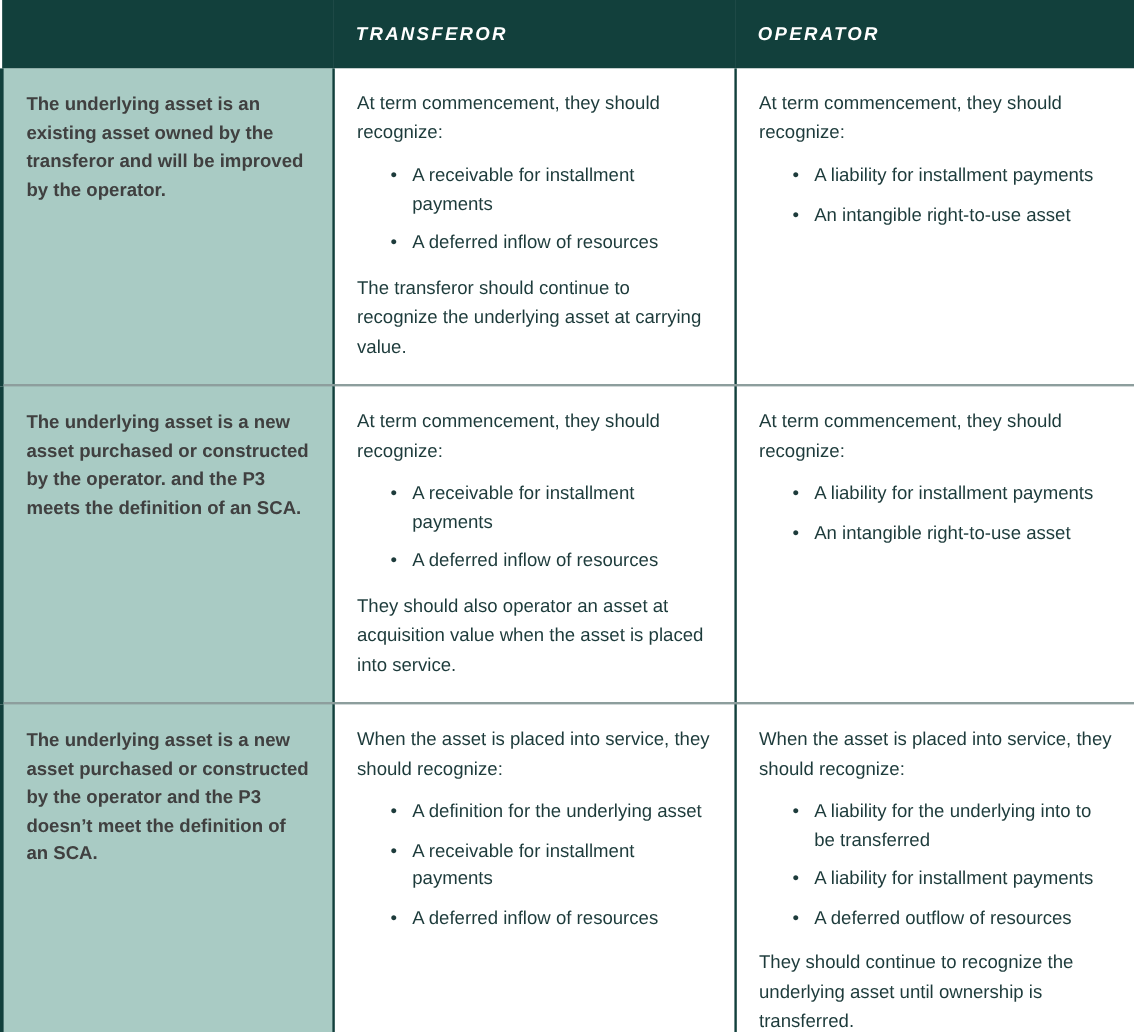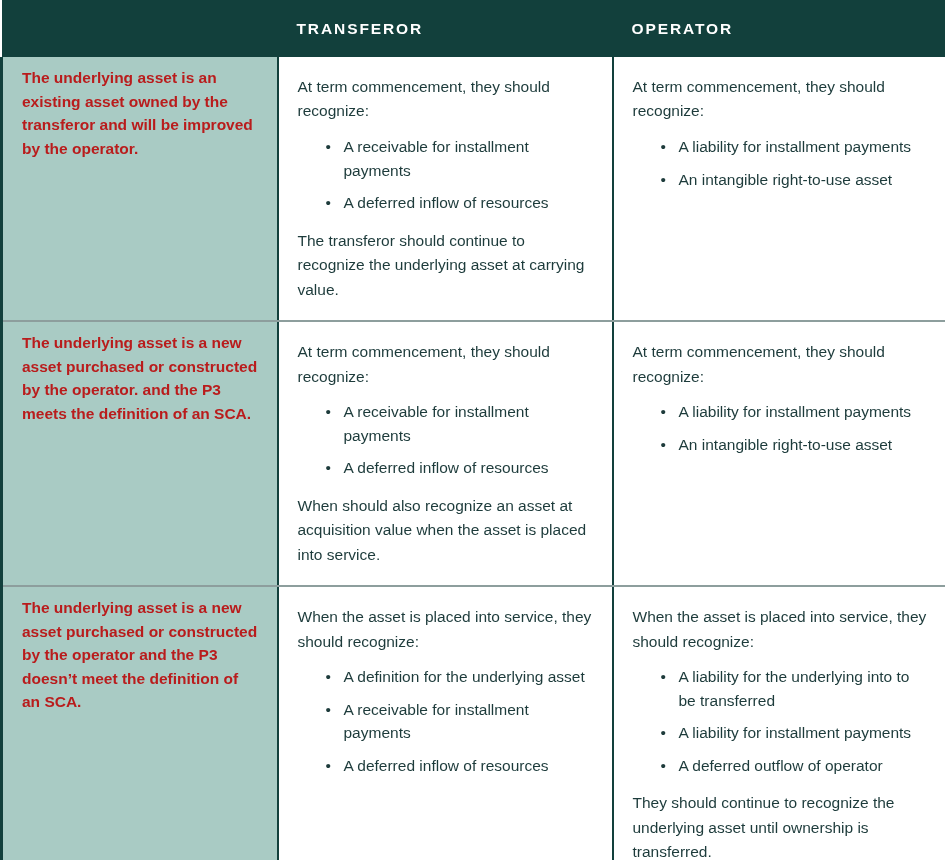--- a/index.html
+++ b/index.html
@@ -24,20 +24,21 @@
   table.p3-table {
     width: 945px;
     border-collapse: collapse;
     table-layout: fixed;
   }
 
   
   thead tr.header-row {
     background: #12403c;
     height: 57px;
+    font-style: italic;
   }
   th.header-cell {
     background: #12403c;
     color: #ffffff;
     font-size: 15.5px;
     font-weight: bold;
     letter-spacing: 1.9px;
     text-align: left;
     vertical-align: middle;
     padding: 0 0 0 19px;
@@ -61,25 +62,25 @@
   }
   tbody tr:last-child td {
     border-bottom: 3px solid #12403c;
   }
   tbody td.last-col {
     border-right: 3px solid #12403c;
   }
 
   td.cat-cell {
     background: #a9cbc4;
-    color: #b91c1c;
+    color: #404040;
     font-size: 15.5px;
     font-weight: bold;
     line-height: 1.52;
-    padding: 9px 16px 18px 19px;
+    padding: 19px 16px 18px 19px;
     border-left: 3px solid #12403c;
   }
 
   td.detail-cell {
     background: #ffffff;
     color: #1d3b3b;
     font-size: 15.5px;
     line-height: 1.58;
     padding: 18px 18px 18px 19px;
   }
@@ -175,21 +176,21 @@
           <ul class="bullets">
             <li>
               <span class="bullet-dot">•</span>
               <span>A receivable for installment payments</span>
             </li>
             <li>
               <span class="bullet-dot">•</span>
               <span>A deferred inflow of resources</span>
             </li>
           </ul>
-          <p class="para">When should also recognize an asset at acquisition value when the asset is placed into service.</p>
+          <p class="para">They should also operator an asset at acquisition value when the asset is placed into service.</p>
         </td>
 
         <td class="detail-cell last-col">
           <p class="para">At term commencement, they should recognize:</p>
           <ul class="bullets">
             <li>
               <span class="bullet-dot">•</span>
               <span>A liability for installment payments</span>
             </li>
             <li>
@@ -227,21 +228,21 @@
             <li>
               <span class="bullet-dot">•</span>
               <span>A liability for the underlying into to be transferred</span>
             </li>
             <li>
               <span class="bullet-dot">•</span>
               <span>A liability for installment payments</span>
             </li>
             <li>
               <span class="bullet-dot">•</span>
-              <span>A deferred outflow of operator</span>
+              <span>A deferred outflow of resources</span>
             </li>
           </ul>
           <p class="para">They should continue to recognize the underlying asset until ownership is transferred.</p>
         </td>
       </tr>
 
     </tbody>
   </table>
 </div>
 

